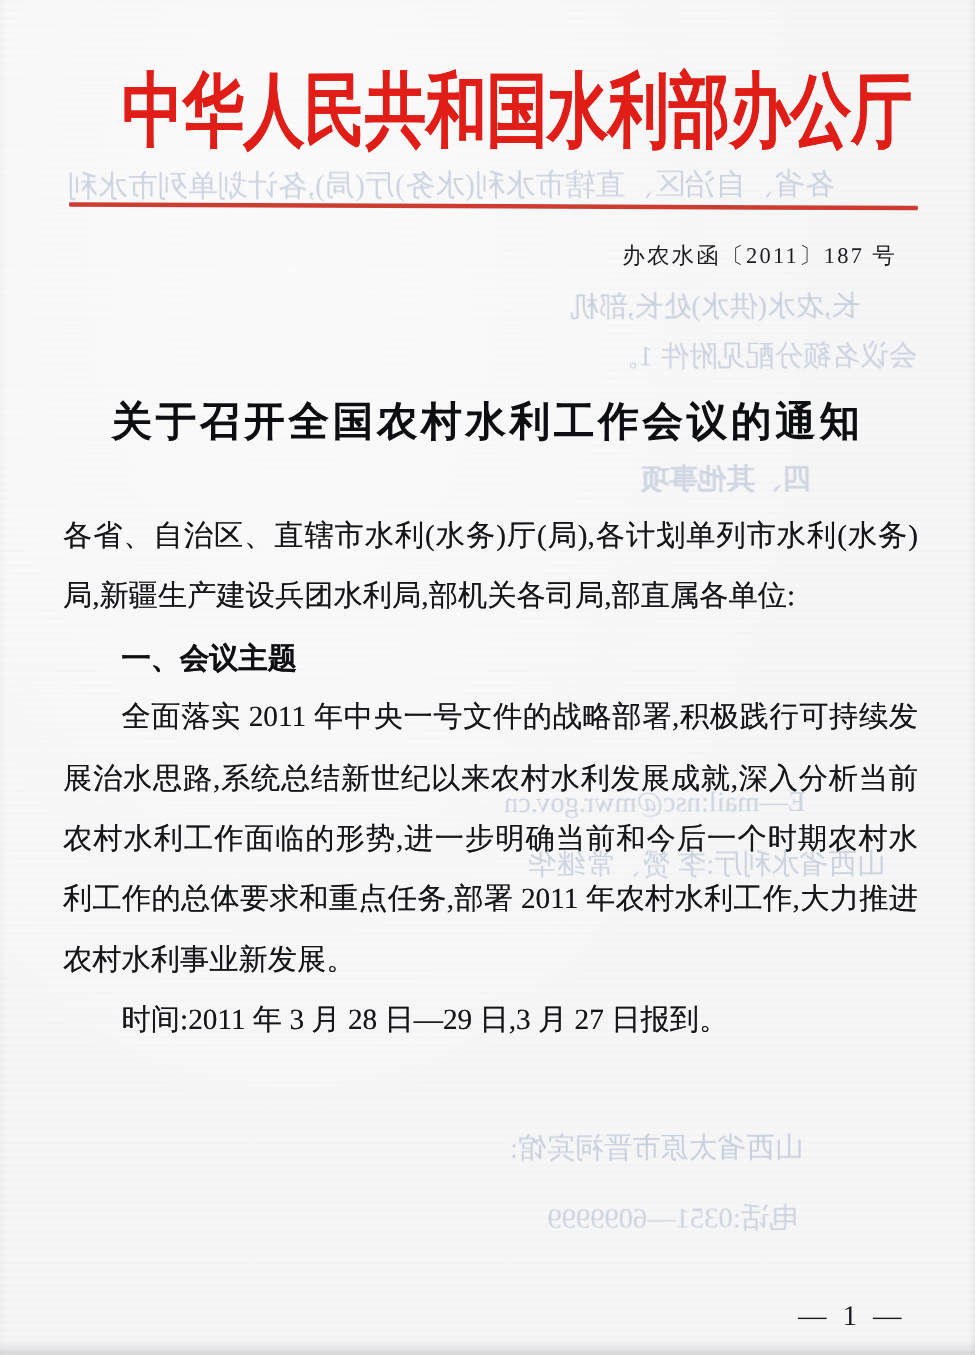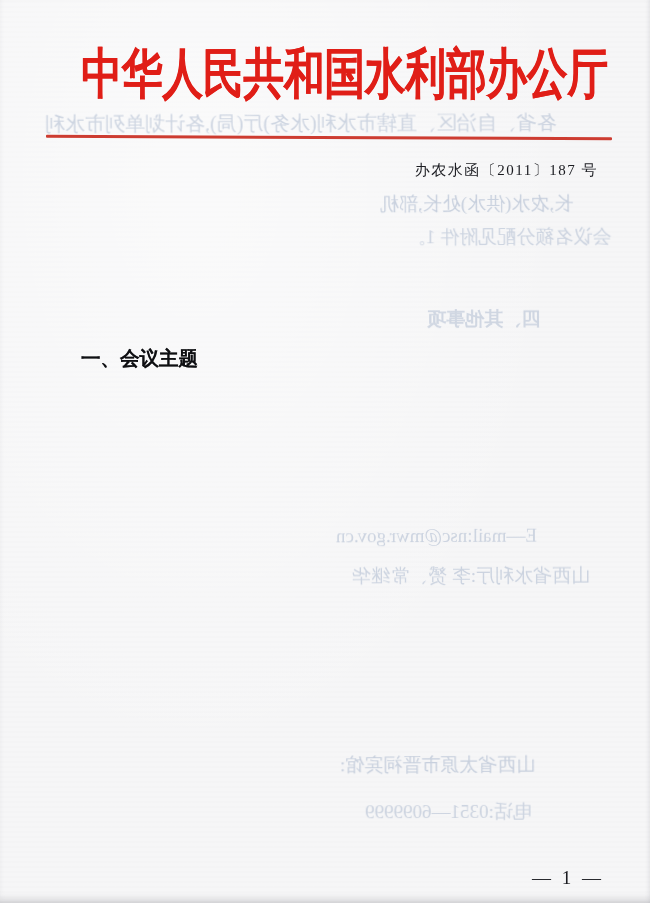--- a/index.html
+++ b/index.html
@@ -129,20 +129,24 @@
   <span class="bleed bt4">E—mail:nsc@mwr.gov.cn</span>
   <span class="bleed bt5">山西省水利厅:李 赟、常继华</span>
   <span class="bleed bt6">山西省太原市晋祠宾馆:</span>
   <span class="bleed bt7">电话:0351—6099999</span>
 
   <div class="masthead">中华人民共和国水利部办公厅</div>
   <div class="red-rule"></div>
 
   <div class="doc-number">办农水函〔2011〕187 号</div>
 
+  <h1 class="title">关于召开全国农村水利工作会议的通知</h1>
 
   <div class="body-text">
+    <p class="address">各省、自治区、直辖市水利(水务)厅(局),各计划单列市水利(水务)局,新疆生产建设兵团水利局,部机关各司局,部直属各单位:</p>
     <p class="heading">一、会议主题</p>
+    <p>全面落实 2011 年中央一号文件的战略部署,积极践行可持续发展治水思路,系统总结新世纪以来农村水利发展成就,深入分析当前农村水利工作面临的形势,进一步明确当前和今后一个时期农村水利工作的总体要求和重点任务,部署 2011 年农村水利工作,大力推进农村水利事业新发展。</p>
+    <p>时间:2011 年 3 月 28 日—29 日,3 月 27 日报到。</p>
   </div>
 
   <div class="page-number">— 1 —</div>
 
 </div>
 
 </body></html>

